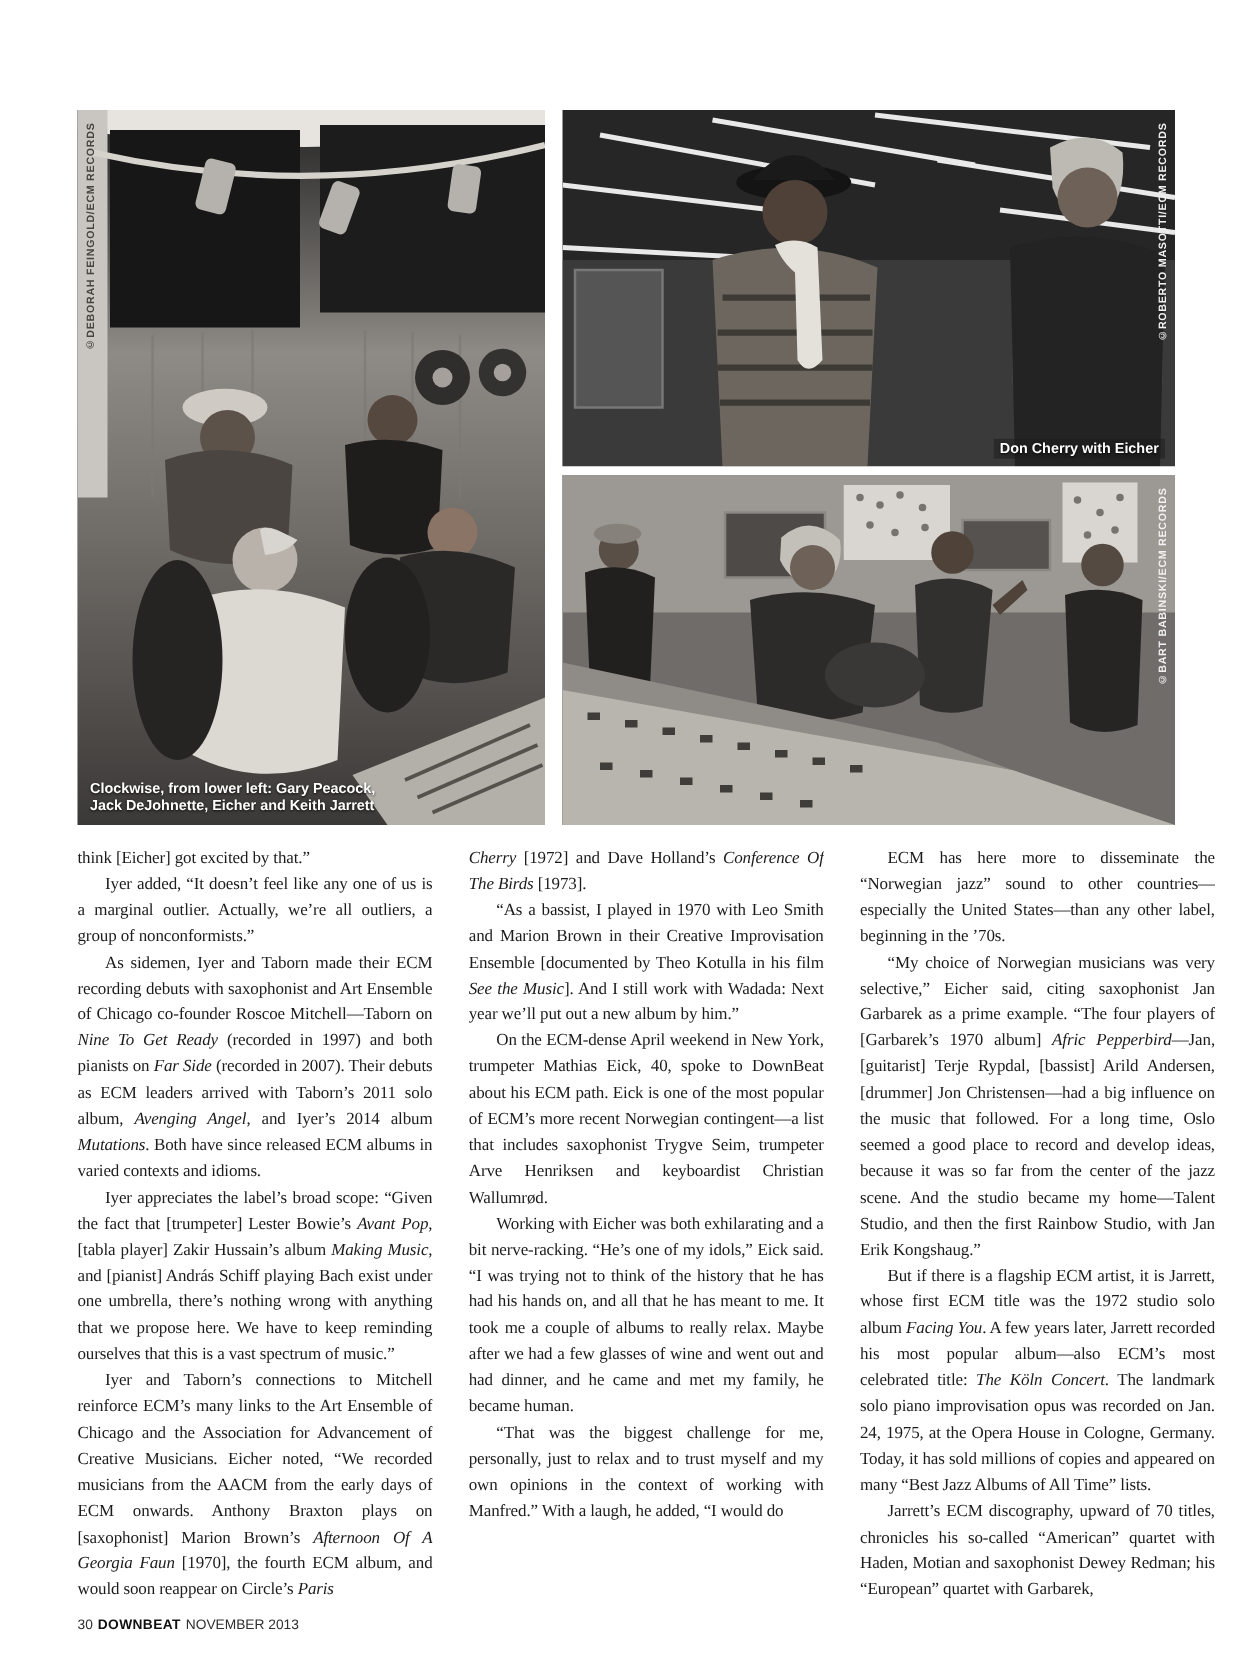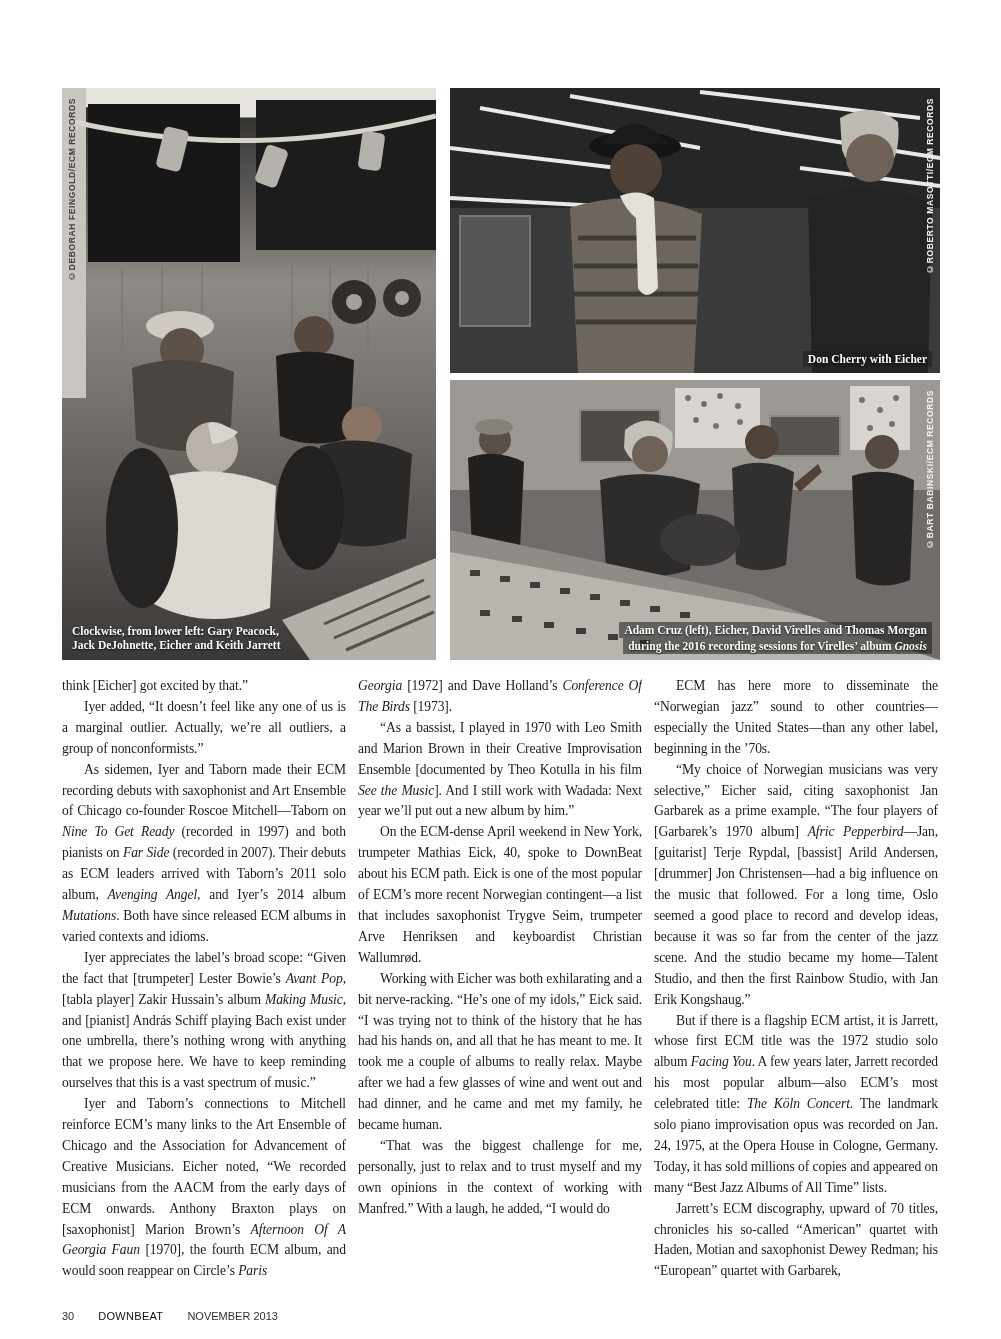--- a/index.html
+++ b/index.html
@@ -9,51 +9,51 @@
   }
   
   .photo-grid{position:absolute;left:62px;top:88px;width:878px;height:572px;display:flex;gap:14px;}
   .photo{position:relative;margin:0;overflow:hidden;background:#555;flex:none;}
   .photo svg{display:block;width:100%;height:100%;}
   .photo-left{width:374px;height:572px;}
   .right-stack{display:flex;flex-direction:column;gap:7px;width:490px;}
   .photo-tr{width:490px;height:285px;}
   .photo-br{width:490px;height:280px;}
   .caption{
-    position:absolute;font-family:Liberation Serif, serif;font-weight:bold;
+    position:absolute;font-family:Liberation Sans, sans-serif;font-weight:bold;
     font-size:11.5px;line-height:14px;color:#ffffff;text-shadow:0 1px 2px rgba(0,0,0,.85);
   }
   .cap-bl{left:10px;bottom:8px;text-align:left;}
   .cap-br{right:8px;bottom:6px;text-align:right;}
   .cap-chip{background:rgba(30,30,30,.55);padding:1px 5px;display:inline-block;}
   .credit{
     position:absolute;font-family:"Liberation Sans",sans-serif;font-weight:bold;
     font-size:8.5px;letter-spacing:.6px;white-space:nowrap;
     writing-mode:vertical-rl;transform:rotate(180deg);
   }
   .credit-dark{color:#46433f;left:5px;top:10px;}
   .credit-light{color:#f2f2f2;right:5px;top:10px;}
   
   .article{
     position:absolute;left:62px;top:676px;width:878px;height:614px;
-    display:flex;gap:12px;
+    display:flex;gap:29px;
   }
   .col{
     width:284px;flex:none;overflow:hidden;
     font-size:13.6px;line-height:20.9px;text-align:justify;letter-spacing:-0.1px;
   }
   .col p{margin:0;text-indent:22px;}
   .col p.noindent{text-indent:0;}
   
   .footer{
     position:absolute;left:62px;top:1294px;
     font-family:"Liberation Sans",sans-serif;font-size:11px;color:#2e2e2e;
-    display:flex;align-items:baseline;gap:24px;
-  }
-  .footer .mag{font-weight:normal;color:#101010;letter-spacing:.3px;margin-top:16px;}
+    display:flex;align-items:baseline;gap:4px;
+  }
+  .footer .mag{font-weight:bold;color:#101010;letter-spacing:.3px;}
 </style>
 </head>
 <body>
 
 <div class="page">
 
   <div class="photo-grid">
 
     <figure class="photo photo-left">
       <svg viewBox="0 0 374 572" preserveAspectRatio="none">
@@ -211,38 +211,34 @@
               <rect x="230" y="232" width="10" height="6"></rect>
             <rect x="30" y="230" width="10" height="6"></rect>
               <rect x="62" y="236" width="10" height="6"></rect>
             <rect x="94" y="242" width="10" height="6"></rect>
               <rect x="126" y="248" width="10" height="6"></rect>
             <rect x="158" y="254" width="10" height="6"></rect>
               <rect x="190" y="260" width="10" height="6"></rect>
           </g>
         </svg>
         <div class="credit credit-light">©BART BABINSKI/ECM RECORDS</div>
-        <figcaption class="caption cap-br">
-          <span class="cap-chip">Adam Cruz (left), Eicher, David Virelles and Thomas Morgan</span><br>
-          <span class="cap-chip">during the 2016 recording sessions for Virelles’ album <em>Gnosis</em></span>
-        </figcaption>
       </figure>
     </div>
   </div>
 
   <div class="article">
       <div class="col">
         <p class="noindent">think [Eicher] got excited by that.”</p>
         <p>Iyer added, “It doesn’t feel like any one of us is a marginal outlier. Actually, we’re all outliers, a group of nonconformists.”</p>
         <p>As sidemen, Iyer and Taborn made their ECM recording debuts with saxophonist and Art Ensemble of Chicago co-founder Roscoe Mitchell—Taborn on <em>Nine To Get Ready</em> (recorded in 1997) and both pianists on <em>Far Side</em> (recorded in 2007). Their debuts as ECM leaders arrived with Taborn’s 2011 solo album, <em>Avenging Angel</em>, and Iyer’s 2014 album <em>Mutations</em>. Both have since released ECM albums in varied contexts and idioms.</p>
         <p>Iyer appreciates the label’s broad scope: “Given the fact that [trumpeter] Lester Bowie’s <em>Avant Pop</em>, [tabla player] Zakir Hussain’s album <em>Making Music</em>, and [pianist] András Schiff playing Bach exist under one umbrella, there’s nothing wrong with anything that we propose here. We have to keep reminding ourselves that this is a vast spectrum of music.”</p>
         <p>Iyer and Taborn’s connections to Mitchell reinforce ECM’s many links to the Art Ensemble of Chicago and the Association for Advancement of Creative Musicians. Eicher noted, “We recorded musicians from the AACM from the early days of ECM onwards. Anthony Braxton plays on [saxophonist] Marion Brown’s <em>Afternoon Of A Georgia Faun</em> [1970], the fourth ECM album, and would soon reappear on Circle’s <em>Paris</em></p>
       </div>
       <div class="col">
-        <p class="noindent"><em>Georgia</em> [1972] and Dave Holland’s <em>Conference Of The Birds</em> [1973].</p>
+        <p class="noindent"><em>Cherry</em> [1972] and Dave Holland’s <em>Conference Of The Birds</em> [1973].</p>
         <p>“As a bassist, I played in 1970 with Leo Smith and Marion Brown in their Creative Improvisation Ensemble [documented by Theo Kotulla in his film <em>See the Music</em>]. And I still work with Wadada: Next year we’ll put out a new album by him.”</p>
         <p>On the ECM-dense April weekend in New York, trumpeter Mathias Eick, 40, spoke to DownBeat about his ECM path. Eick is one of the most popular of ECM’s more recent Norwegian contingent—a list that includes saxophonist Trygve Seim, trumpeter Arve Henriksen and keyboardist Christian Wallumrød.</p>
         <p>Working with Eicher was both exhilarating and a bit nerve-racking. “He’s one of my idols,” Eick said. “I was trying not to think of the history that he has had his hands on, and all that he has meant to me. It took me a couple of albums to really relax. Maybe after we had a few glasses of wine and went out and had dinner, and he came and met my family, he became human.</p>
         <p>“That was the biggest challenge for me, personally, just to relax and to trust myself and my own opinions in the context of working with Manfred.” With a laugh, he added, “I would do</p>
       </div>
       <div class="col">
         <p>ECM has here more to disseminate the “Norwegian jazz” sound to other countries—especially the United States—than any other label, beginning in the ’70s.</p>
         <p>“My choice of Norwegian musicians was very selective,” Eicher said, citing saxophonist Jan Garbarek as a prime example. “The four players of [Garbarek’s 1970 album] <em>Afric Pepperbird</em>—Jan, [guitarist] Terje Rypdal, [bassist] Arild Andersen, [drummer] Jon Christensen—had a big influence on the music that followed. For a long time, Oslo seemed a good place to record and develop ideas, because it was so far from the center of the jazz scene. And the studio became my home—Talent Studio, and then the first Rainbow Studio, with Jan Erik Kongshaug.”</p>
         <p>But if there is a flagship ECM artist, it is Jarrett, whose first ECM title was the 1972 studio solo album <em>Facing You</em>. A few years later, Jarrett recorded his most popular album—also ECM’s most celebrated title: <em>The Köln Concert</em>. The landmark solo piano improvisation opus was recorded on Jan. 24, 1975, at the Opera House in Cologne, Germany. Today, it has sold millions of copies and appeared on many “Best Jazz Albums of All Time” lists.</p>
         <p>Jarrett’s ECM discography, upward of 70 titles, chronicles his so-called “American” quartet with Haden, Motian and saxophonist Dewey Redman; his “European” quartet with Garbarek,</p>

